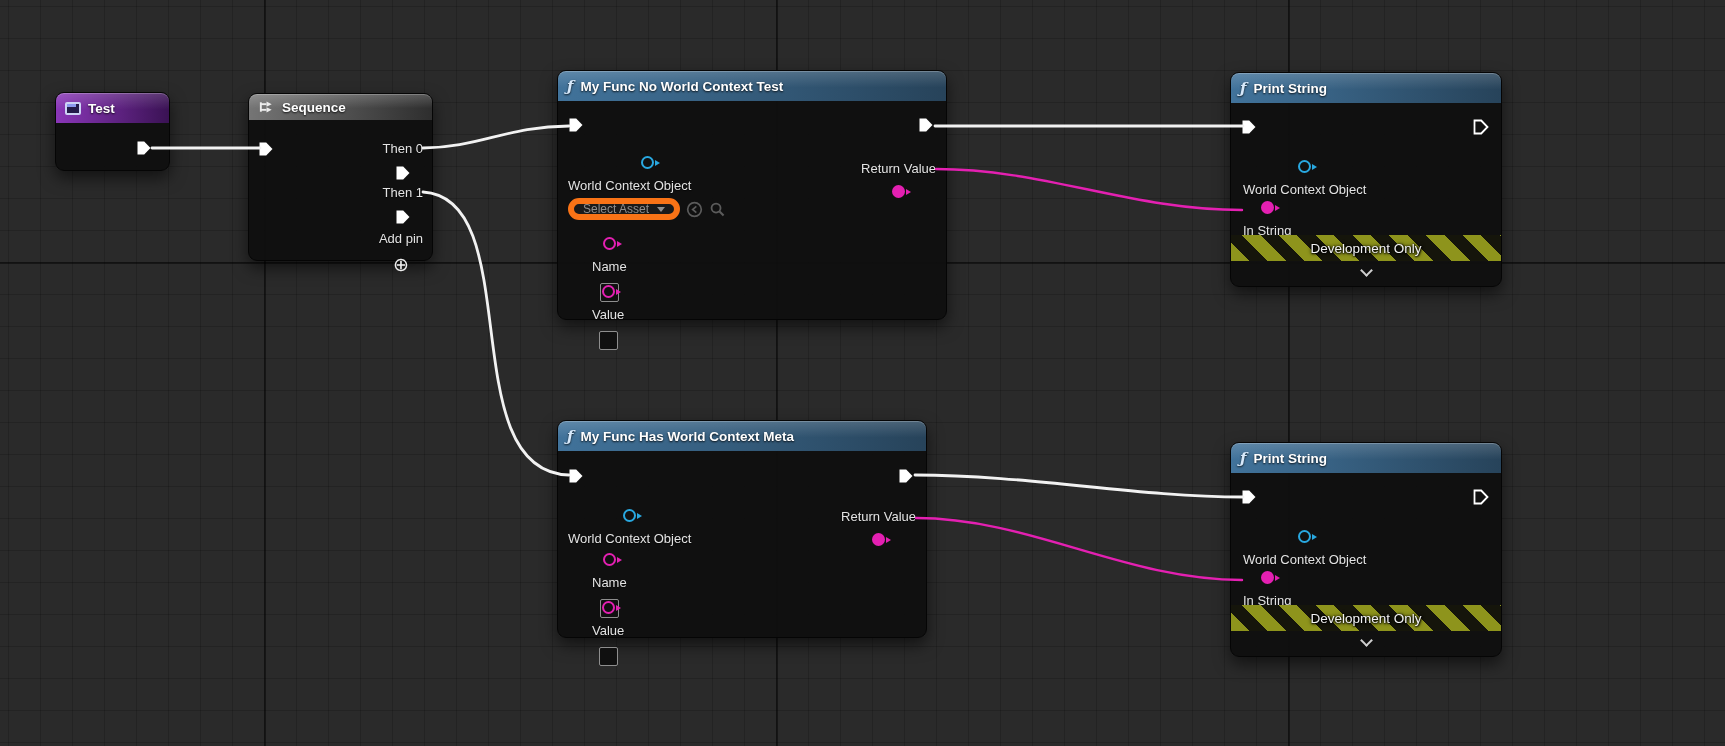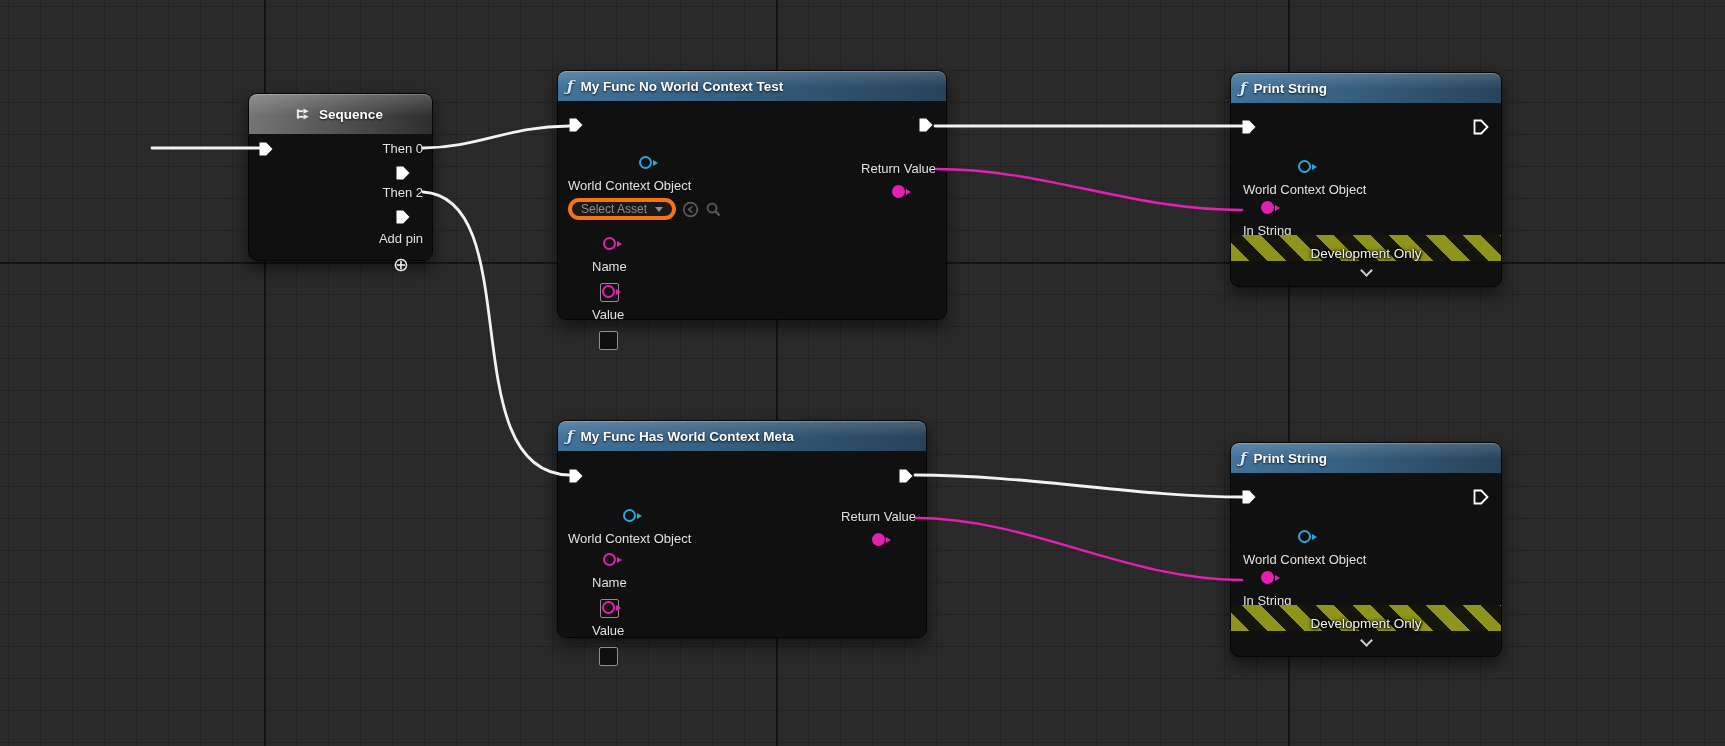--- a/index.html
+++ b/index.html
@@ -26,22 +26,22 @@
   .hdr{
     height:30px; display:flex; align-items:center; gap:7px;
     padding:0 12px 0 9px; border-radius:8px 8px 0 0;
     color:#fff; font-weight:bold; font-size:13.5px;
     text-shadow:0 1px 2px rgba(0,0,0,.85);
     box-shadow:inset 0 1px 0 rgba(255,255,255,.22);
     white-space:nowrap;
   }
   .hdr-func{ background:linear-gradient(180deg, rgba(255,255,255,.16), rgba(255,255,255,0) 55%),
              linear-gradient(90deg,#41739b,#27435a); }
-  .hdr-seq{ height:40px; background:linear-gradient(180deg, rgba(255,255,255,.20), rgba(255,255,255,0) 55%),
-            linear-gradient(90deg,#757575,#2e2e2e);justify-content:center; }
+  .hdr-seq{ height:26px; background:linear-gradient(180deg, rgba(255,255,255,.20), rgba(255,255,255,0) 55%),
+            linear-gradient(90deg,#757575,#2e2e2e); }
   .hdr-test{ background:linear-gradient(180deg, rgba(255,255,255,.16), rgba(255,255,255,0) 55%),
              linear-gradient(90deg,#8a36b8,#3a1254); }
 
   .fn-icon{ font-family:"DejaVu Serif", serif; font-style:italic; font-weight:bold;
             font-size:15px; color:#d7e9fb; line-height:1; }
   .widget-icon{ width:16px; height:13px; border:2px solid #cdd3f5; border-radius:2px;
                 background:#241c4a; position:relative; flex:0 0 auto; }
   .widget-icon::after{ content:""; position:absolute; left:0; top:0; right:3px; height:3px;
                        background:#8d9af0; }
 
@@ -60,51 +60,62 @@
   .c-blue{ color:#29a8e0; }
   .c-pink{ color:#e420b2; }
 
   .prow{ position:absolute; display:flex; align-items:center; gap:9px;
          color:#e3e3e3; font-size:13px; white-space:nowrap;flex-direction:column; }
   .plabel{ text-shadow:0 1px 1px rgba(0,0,0,.7); }
 
   .col{ display:flex; flex-direction:column; gap:5px; }
   .asset-row{ display:flex; align-items:center; gap:6px; }
   .select-asset{ height:22px; display:flex; align-items:center; gap:8px; padding:0 9px;
-                 background:#1a1a1a; border:4px solid #f97316; border-radius:11px;
+                 background:#1a1a1a; border:6px solid #f97316; border-radius:11px;
                  color:#8f8f8f; font-size:12px; }
   .dd-arrow{ width:0; height:0; border-left:4px solid transparent; border-right:4px solid transparent;
              border-top:5px solid #8f8f8f; }
   .ghost-icon{ width:17px; height:17px; display:flex; align-items:center; justify-content:center; }
   .ghost-icon svg{ display:block; width:17px; height:17px; }
 
   .mini-input{ width:19px; height:19px; background:#101010; border:1px solid #8e8e8e;
                border-radius:2px; color:#e3e3e3; font-size:12px; padding:0 2px; }
 
   .plus-icon{ font-size:19px; line-height:1; color:#efefef; }
 
   .dev-banner{ position:absolute; left:0; right:0; top:162px; height:26px;
-               display:flex; align-items:flex-end; justify-content:center;
+               display:flex; align-items:center; justify-content:center;
                font-size:13.5px; color:#f2f2f2;
                text-shadow:0 1px 2px #000, 0 0 4px #000, 1px 0 2px #000;
                background:repeating-linear-gradient(45deg,#8e941c 0 13px,#15150b 13px 26px); }
   .collapse{ position:absolute; left:50%; top:193px; transform:translateX(-50%);
              width:14px; height:14px; display:flex; align-items:flex-start; justify-content:center; }
   .chev{ width:9px; height:9px; border-right:2.5px solid #cfcfcf; border-bottom:2.5px solid #cfcfcf;
          transform:rotate(45deg); }
 
   .wires{ position:absolute; left:0; top:0; pointer-events:none; }
   .wire-exec{ fill:none; stroke:#f2f2f2; stroke-width:2.8; stroke-linecap:round; }
   .wire-str{ fill:none; stroke:#e420b2; stroke-width:2.4; stroke-linecap:round; }
 </style>
 </head>
 <body>
 
 <div class="canvas">
 
+  <div class="node" style="left:55px;top:92px;width:115px;height:79px">
+    <div class="hdr hdr-test">
+      <span class="widget-icon"></span>
+      <span>Test</span>
+    </div>
+    <span class="pin-exec filled" style="right:17px;top:47px">
+      <svg viewBox="0 0 16 16">
+          <path d="M1.5 1.5 H8.2 L14.5 8 L8.2 14.5 H1.5 Z"></path>
+        </svg>
+    </span>
+  </div>
 
   <div class="node" style="left:248px;top:93px;width:185px;height:168px">
     <div class="hdr hdr-seq">
       <svg width="17" height="14" viewBox="0 0 18 14">
         <path d="M3 2 V12" stroke="#ececec" stroke-width="2" fill="none"></path>
         <path d="M3 4 H9" stroke="#ececec" stroke-width="2" fill="none"></path>
         <path d="M3 10 H9" stroke="#ececec" stroke-width="2" fill="none"></path>
         <polygon points="9,1.2 14.5,4 9,6.8" fill="#ececec"></polygon>
         <polygon points="9,7.2 14.5,10 9,12.8" fill="#ececec"></polygon>
       </svg>
@@ -117,21 +128,21 @@
     </span>
     <div class="prow" style="right:9px;top:47px">
       <span class="plabel">Then 0</span>
       <span class="pin-exec filled">
         <svg viewBox="0 0 16 16">
             <path d="M1.5 1.5 H8.2 L14.5 8 L8.2 14.5 H1.5 Z"></path>
           </svg>
       </span>
     </div>
     <div class="prow" style="right:9px;top:91px">
-      <span class="plabel">Then 2</span>
+      <span class="plabel">Then 1</span>
       <span class="pin-exec filled">
         <svg viewBox="0 0 16 16">
             <path d="M1.5 1.5 H8.2 L14.5 8 L8.2 14.5 H1.5 Z"></path>
           </svg>
       </span>
     </div>
     <div class="prow" style="right:9px;top:137px">
       <span class="plabel">Add pin</span>
       <span class="plus-icon">⊕</span>
     </div>

